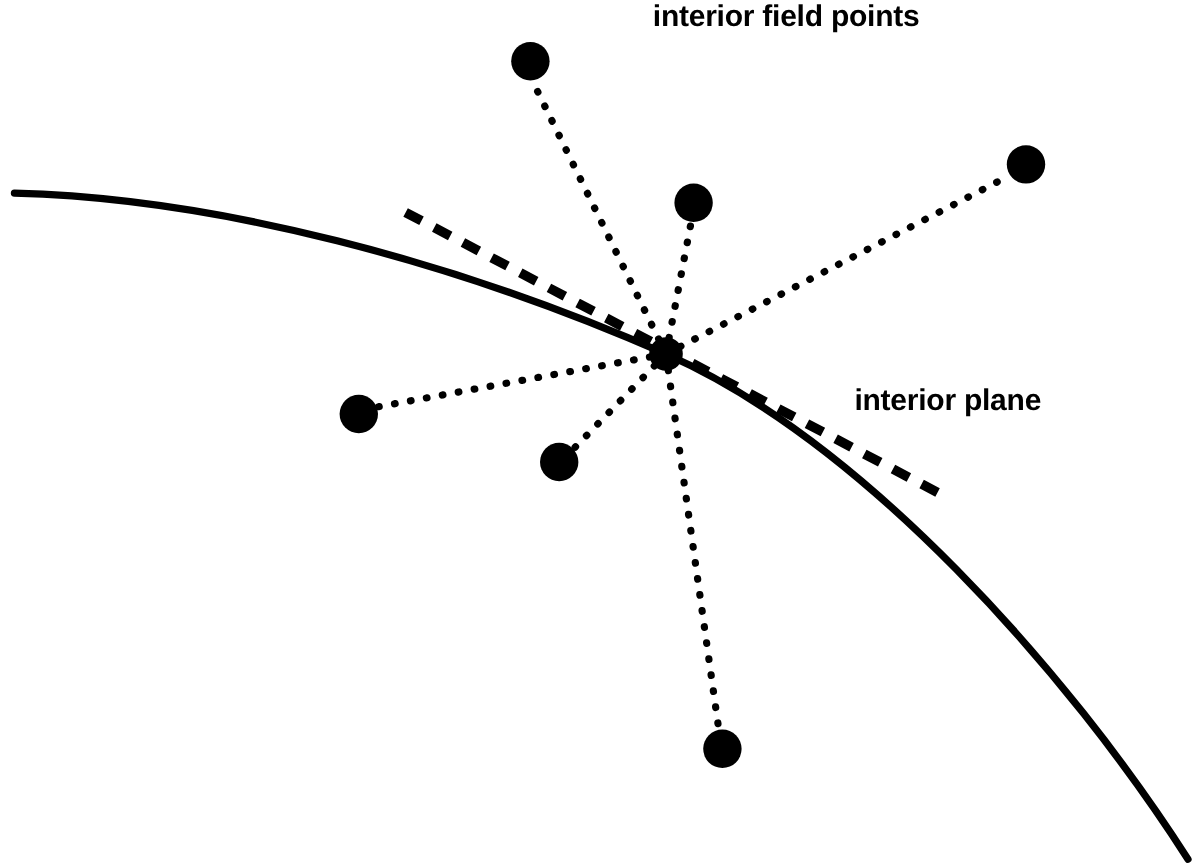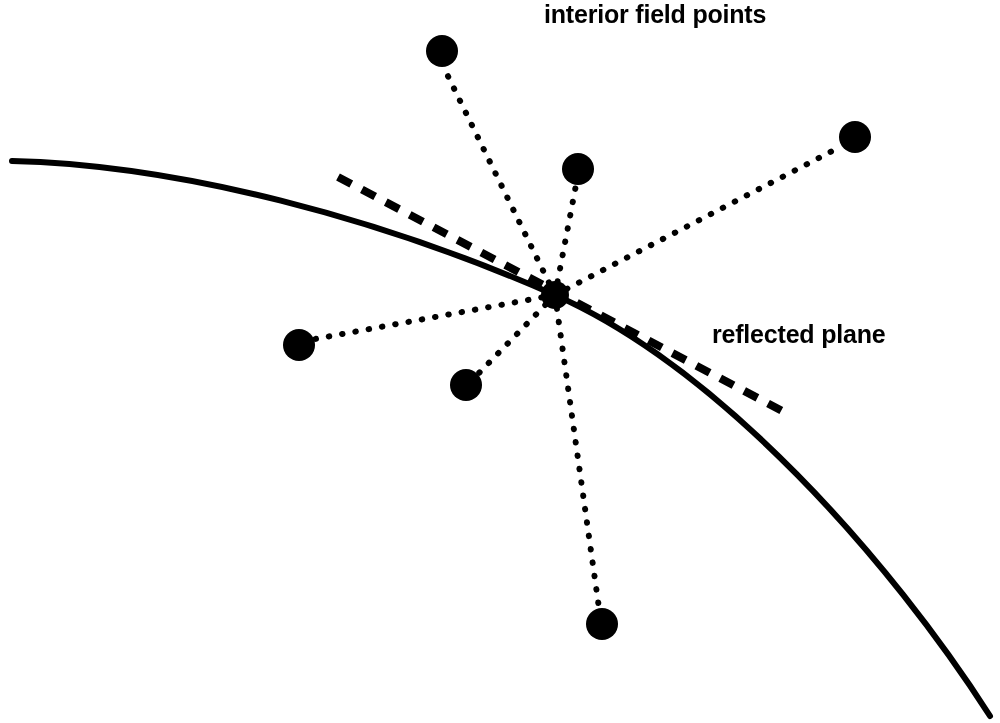--- a/index.html
+++ b/index.html
@@ -79,16 +79,16 @@
       <circle cx="299" cy="345" r="16"></circle>
       <circle cx="466" cy="385" r="16"></circle>
       <circle cx="602" cy="624" r="16"></circle>
     </g>
 
     <circle cx="555" cy="295" r="14" fill="#000000"></circle>
   </svg>
 
   <div class="fig-label" id="label-interior-field-points">interior field points</div>
 
-  <div class="fig-label" id="label-boundary-plane">reflected plane</div>
+  <div class="fig-label" id="label-boundary-plane">interior plane</div>
 
 
 </div>
 
 </body></html>

